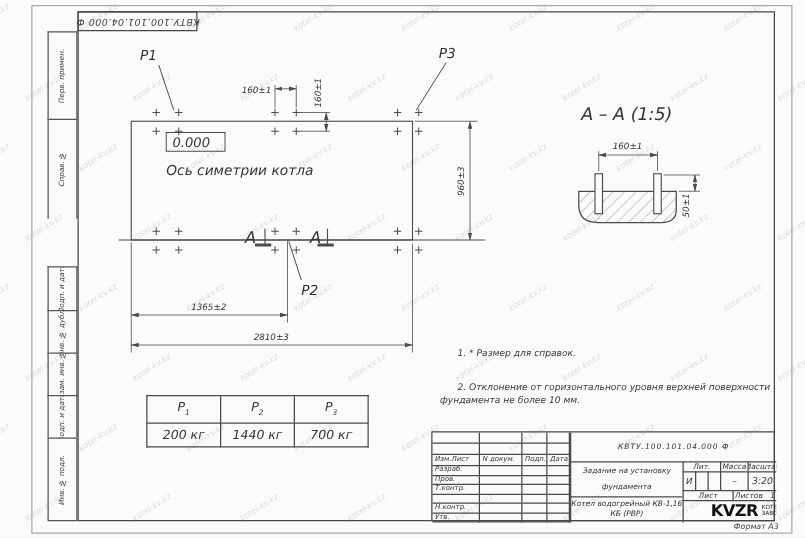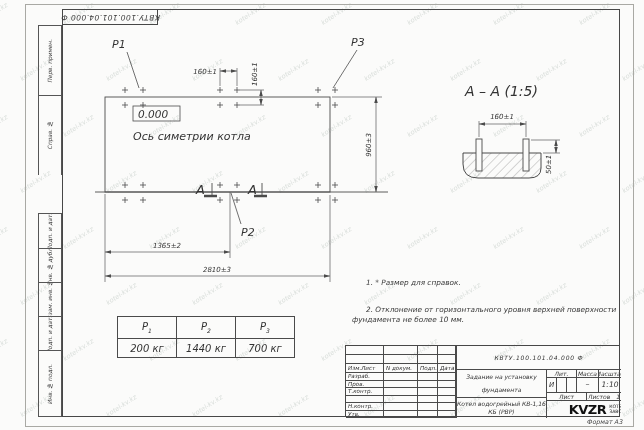--- a/index.html
+++ b/index.html
@@ -301,21 +301,21 @@
     <div class="c doctitle" style="left:110px;top:23px;width:90px;height:28px">Задание на установку фундамента</div>
     <div class="c product" style="left:110px;top:51px;width:90px;height:21px">Котел водогрейный КВ-1,16 КБ (РВР)</div>
 
     <div class="c" style="left:200px;top:23px;width:30px;height:7.5px">Лит.</div>
     <div class="c" style="left:230px;top:23px;width:22px;height:7.5px">Масса</div>
     <div class="c" style="left:252px;top:23px;width:23px;height:7.5px">Масштаб</div>
     <div class="c" style="left:200px;top:30.5px;width:10px;height:15.5px;font-size:7px">И</div>
     <div class="c" style="left:210px;top:30.5px;width:10px;height:15.5px"></div>
     <div class="c" style="left:220px;top:30.5px;width:10px;height:15.5px"></div>
     <div class="c" style="left:230px;top:30.5px;width:22px;height:15.5px;font-size:8px">–</div>
-    <div class="c" style="left:252px;top:30.5px;width:23px;height:15.5px;font-size:7.5px">1:10</div>
+    <div class="c" style="left:252px;top:30.5px;width:23px;height:15.5px;font-size:7.5px">3:20</div>
     <div class="c" style="left:200px;top:46px;width:40px;height:7.5px">Лист</div>
     <div class="c" style="left:240px;top:46px;width:35px;height:7.5px;gap:6px">
       <span>Листов</span>
       <span>1</span>
     </div>
 
     <div class="c" style="left:200px;top:53.5px;width:75px;height:18.5px">
       <div class="logo">
         <svg width="13" height="13" viewBox="0 0 13 13">
           <circle cx="6.5" cy="6.5" r="6" fill="#111"></circle>

